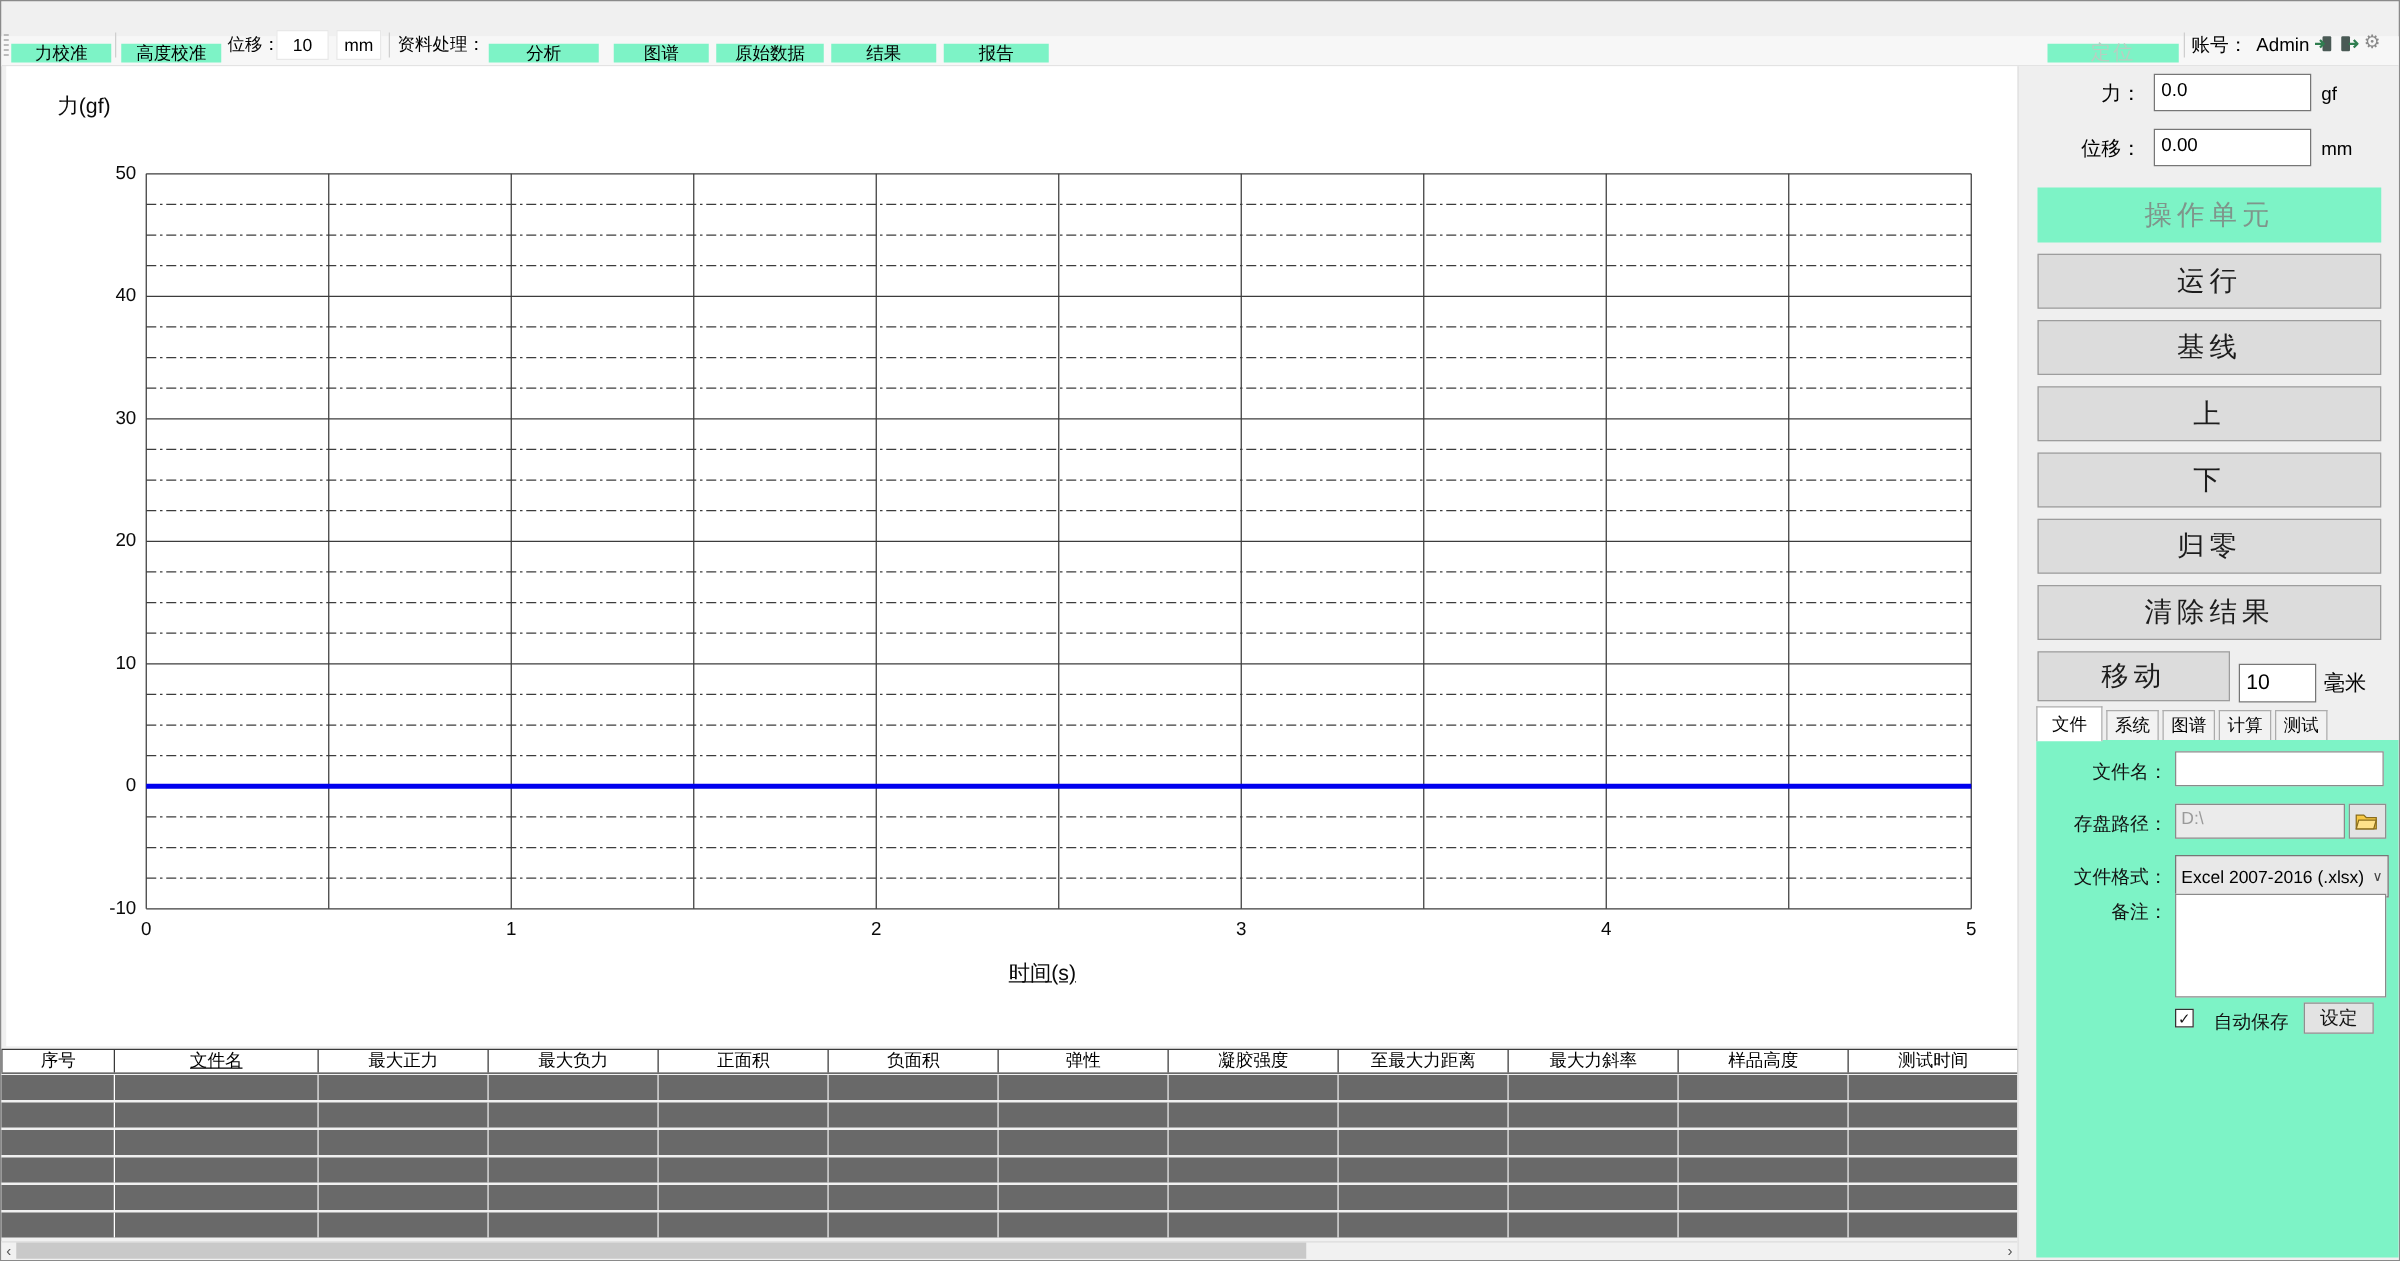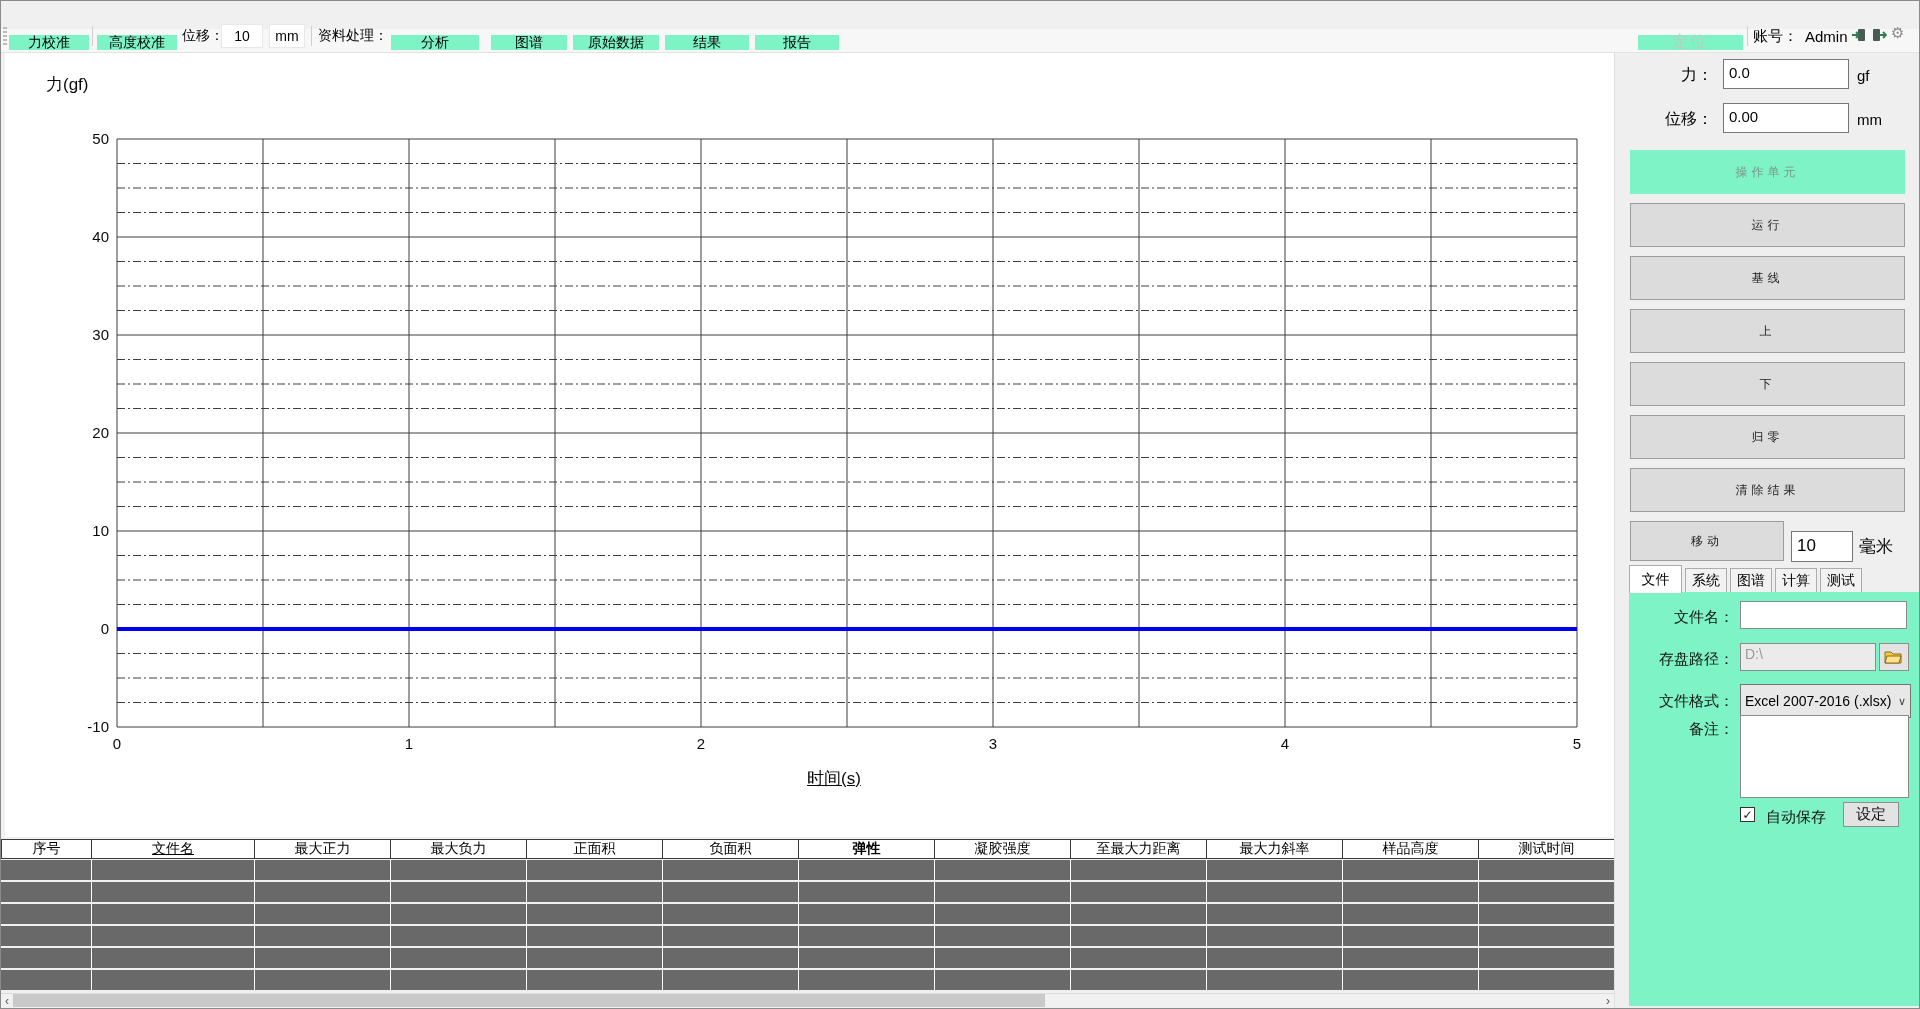--- a/index.html
+++ b/index.html
@@ -32,21 +32,21 @@
   .tcell{height:100%;background:#696969;border-right:1px solid #fff;}
   
   .hscroll{left:0;top:992px;width:1613px;height:15px;background:#f1f1f1;border-top:1px solid #dcdcdc;}
   .hthumb{left:12px;top:993px;width:1032px;height:13px;background:#c9c9c9;}
   .harrow{top:992px;width:12px;height:15px;display:flex;align-items:center;justify-content:center;color:#555;font-size:12px;}
   
   .rpanel{left:1613px;top:52px;width:307px;height:957px;background:#efefef;border-left:1px solid #e0e0e0;}
   .ro-label{height:22px;font-size:16px;color:#000;text-align:right;}
   .ro-input{background:#fff;border:1px solid #767676;font-size:15px;color:#000;padding:4px 5px;}
   .unit{font-size:15px;color:#000;}
-  .act-btn{left:1629px;width:275px;height:44px;display:flex;align-items:center;justify-content:center;font-size:12px;letter-spacing:4px;}
+  .act-btn{left:1629px;width:275px;height:44px;display:flex;align-items:center;justify-content:center;font-size:22px;letter-spacing:4px;}
   .act-gray{background:#dcdcdc;border:1px solid #9d9d9d;color:#1c1c1c;}
   .act-green{background:#7df3c6;color:#7f958b;}
   .tab{top:567px;height:25px;display:flex;align-items:center;justify-content:center;font-size:14px;color:#000;background:#f2f2f2;border:1px solid #acacac;border-bottom:none;}
   .tab.active{top:564px;height:28px;background:#ffffff;z-index:2;}
   .fpanel{left:1628px;top:591px;width:290px;height:414px;background:#7df3c6;}
   .fp-label{position:absolute;width:105px;text-align:right;font-size:15px;color:#121212;}
   .fp-input{position:absolute;background:#fff;border:1px solid #8a8a8a;font-size:14px;padding:2px 4px;color:#000;}
   .fp-disabled{background:#ebebeb;color:#9a9a9a;}
   .fp-select{position:absolute;background:#e8e8e8;border:1px solid #767676;font-size:14px;color:#000;display:flex;align-items:center;padding:16px 4px;justify-content:space-between;}
   .chk{position:absolute;width:15px;height:15px;background:#fff;border:1px solid #333;display:flex;align-items:center;justify-content:center;font-size:12px;color:#111;}
@@ -152,21 +152,21 @@
     </div>
   <div class="abs axis-title" style="left:806px;top:766px;width:80px;text-align:left;text-decoration:underline;">时间(s)</div>
 
   <div class="abs rtable-header" id="rtable-header">
       <div class="hcell" style="width: 91px;">序号</div>
       <div class="hcell" style="width: 163px; text-decoration: underline;">文件名</div>
       <div class="hcell" style="width: 136px;">最大正力</div>
       <div class="hcell" style="width: 136px;">最大负力</div>
       <div class="hcell" style="width: 136px;">正面积</div>
       <div class="hcell" style="width: 136px;">负面积</div>
-      <div class="hcell" style="width: 136px; font-weight: bold;">弹性</div>
+      <div class="hcell" style="width: 136px;">弹性</div>
       <div class="hcell" style="width: 136px;">凝胶强度</div>
       <div class="hcell" style="width: 136px;">至最大力距离</div>
       <div class="hcell" style="width: 136px;">最大力斜率</div>
       <div class="hcell" style="width: 136px;">样品高度</div>
       <div class="hcell" style="width: 136px;">测试时间</div>
     </div>
   <div class="abs rtable-body" id="rtable-body">
       <div class="trow" style="">
         <div class="tcell" style="width: 91px;"></div>
         <div class="tcell" style="width: 163px;"></div>
@@ -300,16 +300,16 @@
       </svg>
   </div>
   <div class="fp-label" style="left:1628px;top:691px;">文件格式：</div>
   <div class="fp-select" style="left:1739px;top:683px;width:171px;height:26px;">
     <span>Excel 2007-2016 (.xlsx)</span>
     <span style="color:#444;font-size:11px;">∨</span>
   </div>
   <div class="fp-label" style="left:1628px;top:719px;">备注：</div>
   <div class="fp-input" style="left:1739px;top:714px;width:169px;height:83px;"></div>
   <div class="chk" style="left:1739px;top:806px;">✓</div>
-  <div class="fp-label" style="left:1760px;top:807px;width:70px;text-align:center;">自动保存</div>
+  <div class="fp-label" style="left:1760px;top:807px;width:70px;text-align:right;">自动保存</div>
   <div class="setbtn" style="left:1842px;top:801px;width:56px;height:25px;">设定</div>
 
 </div>
 
 </body></html>

